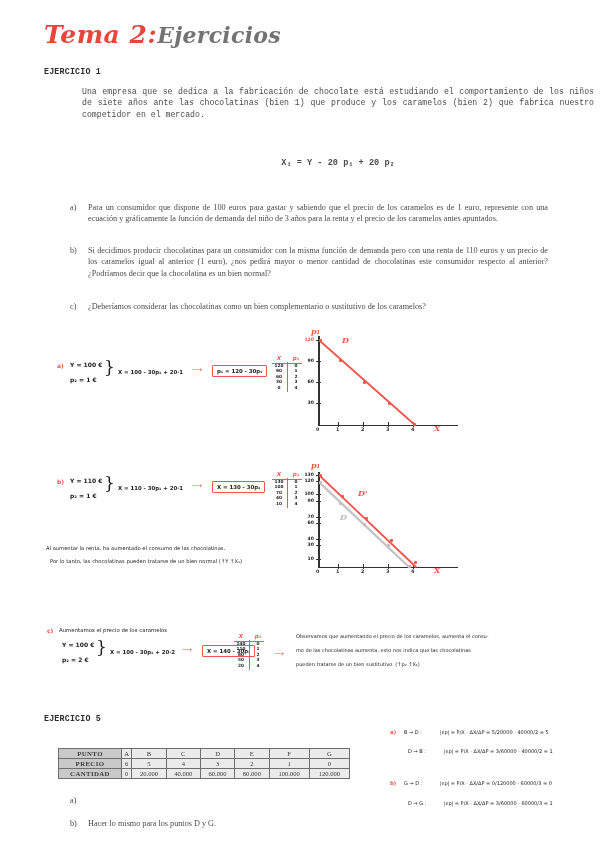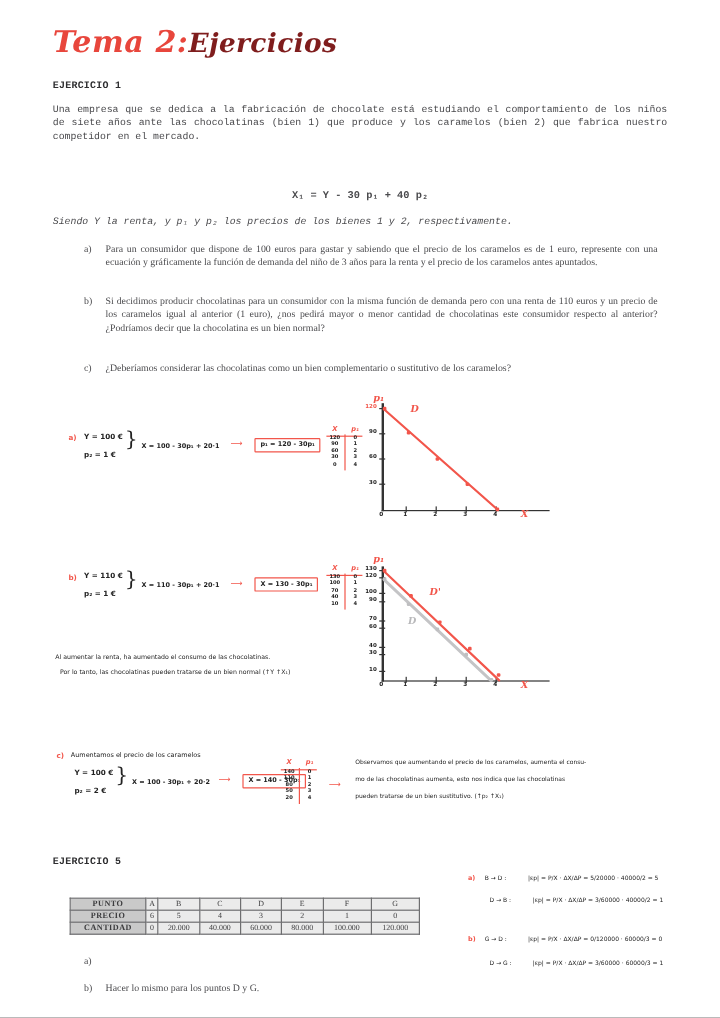--- a/index.html
+++ b/index.html
@@ -3,38 +3,38 @@
 <meta charset="utf-8">
 <style>
   html,body{margin:0;padding:0;background:#8c8c8c;}
   body{font-family:"Liberation Serif",serif;}
   .page{
     position:relative;width:600px;height:848px;background:#ffffff;overflow:hidden;
     box-sizing:border-box;
   }
   .ptext{position:absolute;color:#3a3a3c;font-family:Liberation Mono, monospace;}
   .hd{font-weight:bold;font-size:8.3px;letter-spacing:.2px;color:#2e2e30;}
-  .body{font-size:8.2px;line-height:11.4px;text-align:justify;color:#4a4a4d;}
+  .body{font-size:8.2px;line-height:11.4px;text-align:justify;color:#4a4a4d;margin-left:38px;}
   .center{text-align:center;}
   .bold{font-weight:bold;}
   .ital{font-style:italic;}
 
   
   .hw{position:absolute;font-family:"DejaVu Sans",sans-serif;white-space:nowrap;}
   .hw-red{color:#f2564b;}
   .hw-blk{color:#222;}
   .hw-gray{color:#b9b9bb;}
   .sm{font-size:6px;}
 
   
   .title-wrap{position:absolute;left:44px;top:20px;height:40px;}
   .t-red{font-family:"DejaVu Serif",serif;font-style:italic;font-weight:bold;
     font-size:25px;color:#e8463c;letter-spacing:.5px;}
   .t-blk{font-family:"DejaVu Serif",serif;font-style:italic;font-weight:bold;
-    font-size:22px;color:#7f1d1d;letter-spacing:.3px;}
+    font-size:22px;color:#737373;letter-spacing:.3px;}
 
   
   .li{position:absolute;font-size:8.2px;line-height:11.4px;color:#4a4a4d;text-align:justify;}
   .li .mk{position:absolute;left:-18px;top:0;}
 
   
   .graph{position:absolute;}
   .axisY{position:absolute;background:#333;width:1.6px;}
   .axisX{position:absolute;background:#333;height:1.6px;}
   .tickY{position:absolute;background:#333;height:1.4px;width:5px;}
@@ -89,23 +89,22 @@
 
   <div class="title-wrap">
     <span class="t-red">Tema 2:</span><span class="t-blk">Ejercicios</span>
   </div>
 
   <div class="ptext hd" style="left:44px;top:67px;">EJERCICIO 1</div>
 
   <div class="ptext body" style="left:44px;top:86px;width:512px;">Una empresa que se dedica a la fabricación de chocolate está estudiando el comportamiento de los niños de siete años ante las chocolatinas (bien 1) que produce y los caramelos (bien 2) que fabrica nuestro competidor en el mercado.</div>
 
 
-  <div class="ptext body center bold" style="left:44px;top:158px;width:512px;font-size:8.6px;">X₁ = Y - 30 p₁ + 40 p₂</div>
-
-  <div class="ptext body ital" style="left:44px;top:180px;width:512px;">Siendo Y la renta, y p₁ y p₂ los precios de los bienes 1 y 2, respectivamente.</div>
+  <div class="ptext body center bold" style="left:44px;top:158px;width:512px;font-size:8.6px;">X₁ = Y - 20 p₁ + 20 p₂</div>
+
 
   <div class="li" style="left:88px;top:202px;width:460px;">
     <span class="mk">a)</span>
     <span>Para un consumidor que dispone de 100 euros para gastar y sabiendo que el precio de los caramelos es de 1 euro, represente con una ecuación y gráficamente la función de demanda del niño de 3 años para la renta y el precio de los caramelos antes apuntados.</span>
   </div>
 
   <div class="li" style="left:88px;top:245px;width:460px;">
     <span class="mk">b)</span>
     <span>Si decidimos producir chocolatinas para un consumidor con la misma función de demanda pero con una renta de 110 euros y un precio de los caramelos  igual al anterior (1 euro), ¿nos pedirá mayor o menor cantidad de chocolatinas este consumidor respecto al anterior? ¿Podríamos decir que la chocolatina es un bien normal?</span>
   </div>

